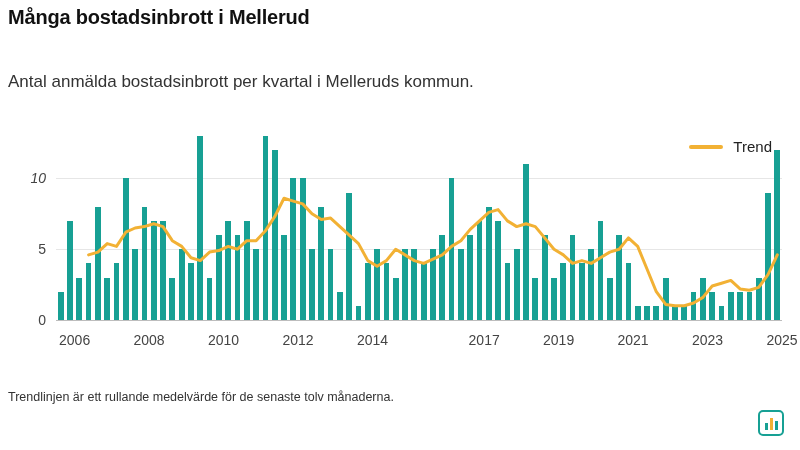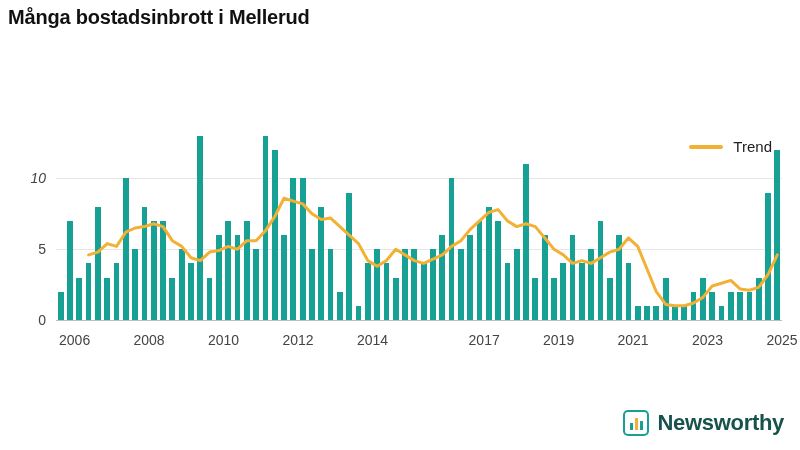--- a/index.html
+++ b/index.html
@@ -174,20 +174,21 @@
     color: #17534c;
     letter-spacing: -0.3px;
   }
 </style>
 </head>
 <body>
 
 <div class="page">
 
   <h1 id="chart-title">Många bostadsinbrott i Mellerud</h1>
+  <p id="chart-subtitle">Antal anmälda bostadsinbrott per kvartal i Melleruds kommun.</p>
 
   <div id="plot-area">
     <div id="grid-layer">
         <div class="axis-line" style="top: 190px;"></div>
         <div class="grid-line" style="top: 119.231px;"></div>
         <div class="grid-line" style="top: 48.4615px;"></div>
       </div>
     <div id="ylabels-layer">
         <div class="y-tick-label" style="top: 190px;">0</div>
         <div class="y-tick-label" style="top: 119.231px;">5</div>
@@ -291,23 +292,23 @@
       <div class="x-tick-label" style="left: 774px;">2025</div>
     </div>
 
   <div id="legend">
     <div class="legend-row">
       <span class="legend-swatch-trend"></span>
       <span class="legend-label">Trend</span>
     </div>
   </div>
 
+  <div id="footnote">Trendlinjen är ett rullande medelvärde för de senaste tolv månaderna.</div>
 
   <div id="brand">
     <span id="brand-mark">
         <i></i>
         <i></i>
         <i></i>
       </span>
-    <span id="brand-name">Newsworthy</span>
   </div>
 
 </div>
 
 </body></html>

